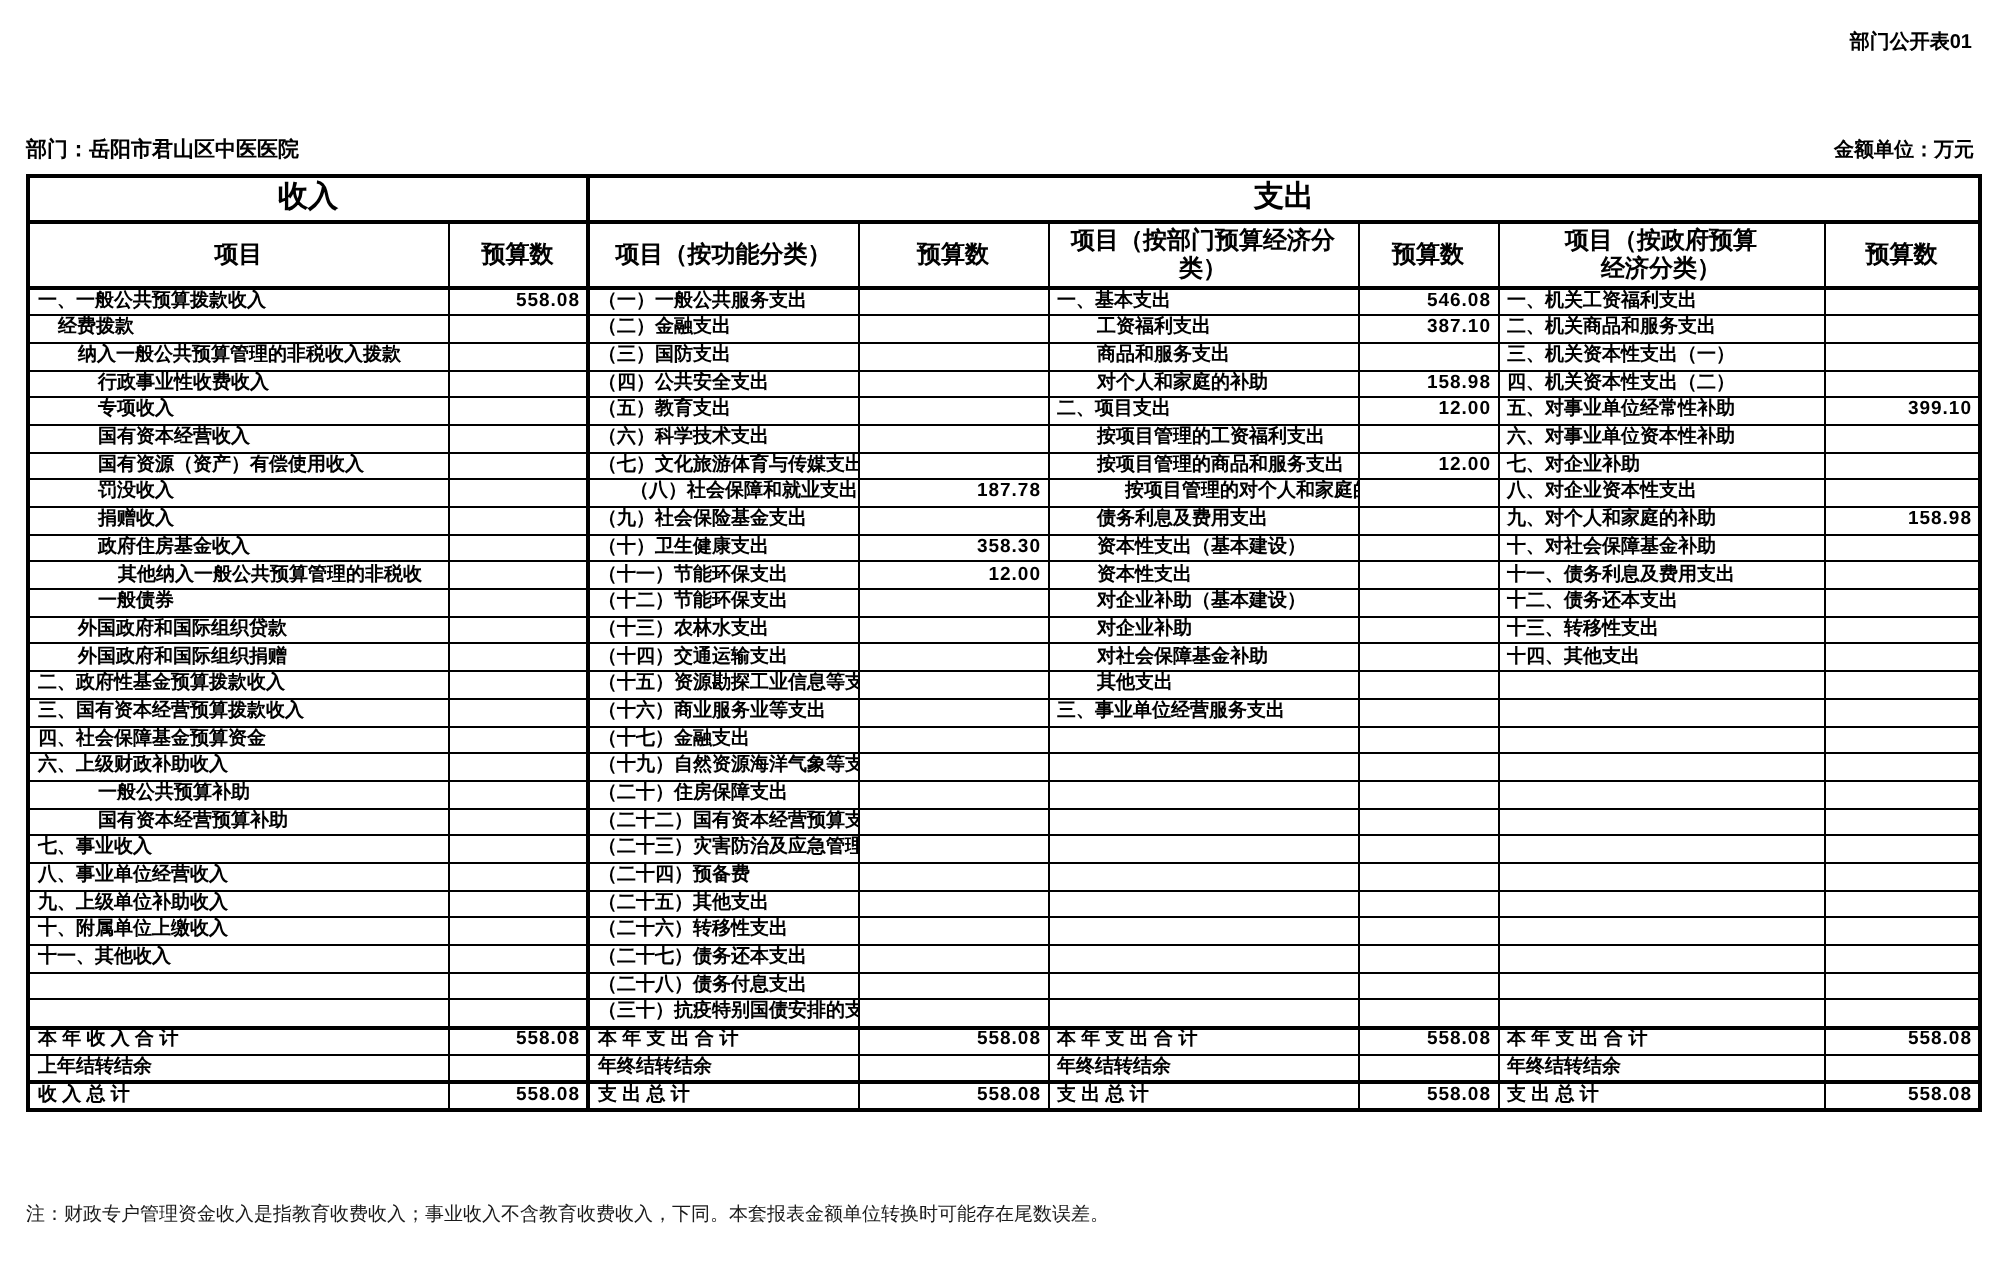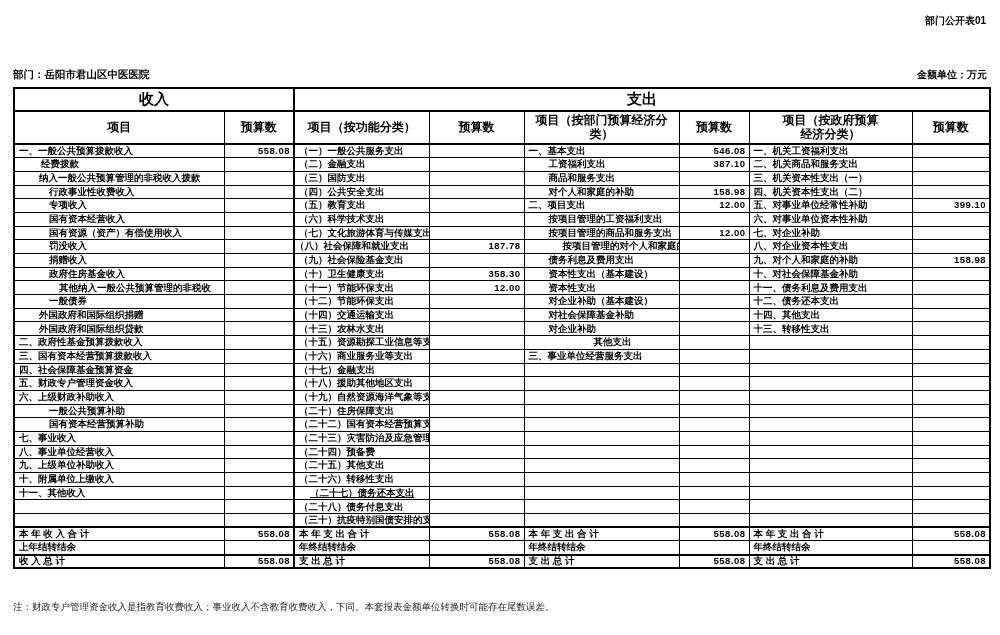--- a/index.html
+++ b/index.html
@@ -71,21 +71,21 @@
           <td class="item" style="padding-left: 4px;">一、一般公共预算拨款收入</td>
           <td class="num">558.08</td>
           <td class="item sec" style="padding-left: 4px;">（一）一般公共服务支出</td>
           <td class="num"></td>
           <td class="item" style="padding-left: 4px;">一、基本支出</td>
           <td class="num">546.08</td>
           <td class="item" style="padding-left: 4px;">一、机关工资福利支出</td>
           <td class="num"></td>
         </tr>
         <tr>
-          <td class="item" style="padding-left: 26px;">经费拨款</td>
+          <td class="item" style="padding-left: 14px;">经费拨款</td>
           <td class="num"></td>
           <td class="item sec" style="padding-left: 4px;">（二）金融支出</td>
           <td class="num"></td>
           <td class="item" style="padding-left: 24px;">工资福利支出</td>
           <td class="num">387.10</td>
           <td class="item" style="padding-left: 4px;">二、机关商品和服务支出</td>
           <td class="num"></td>
         </tr>
         <tr>
           <td class="item" style="padding-left: 24px;">纳入一般公共预算管理的非税收入拨款</td>
@@ -133,21 +133,21 @@
           <td class="item sec" style="padding-left: 4px;">（七）文化旅游体育与传媒支出</td>
           <td class="num"></td>
           <td class="item" style="padding-left: 24px;">按项目管理的商品和服务支出</td>
           <td class="num">12.00</td>
           <td class="item" style="padding-left: 4px;">七、对企业补助</td>
           <td class="num"></td>
         </tr>
         <tr>
           <td class="item" style="padding-left: 34px;">罚没收入</td>
           <td class="num"></td>
-          <td class="item sec" style="padding-left: 0; margin-left: 46px;">（八）社会保障和就业支出</td>
+          <td class="item sec" style="padding-left: 20px; margin-left: 46px;">（八）社会保障和就业支出</td>
           <td class="num">187.78</td>
           <td class="item" style="padding-left: 38px;">按项目管理的对个人和家庭的补</td>
           <td class="num"></td>
           <td class="item" style="padding-left: 4px;">八、对企业资本性支出</td>
           <td class="num"></td>
         </tr>
         <tr>
           <td class="item" style="padding-left: 34px;">捐赠收入</td>
           <td class="num"></td>
           <td class="item sec" style="padding-left: 4px;">（九）社会保险基金支出</td>
@@ -181,45 +181,45 @@
           <td class="item" style="padding-left: 34px;">一般债券</td>
           <td class="num"></td>
           <td class="item sec" style="padding-left: 4px;">（十二）节能环保支出</td>
           <td class="num"></td>
           <td class="item" style="padding-left: 24px;">对企业补助（基本建设）</td>
           <td class="num"></td>
           <td class="item" style="padding-left: 4px;">十二、债务还本支出</td>
           <td class="num"></td>
         </tr>
         <tr>
+          <td class="item" style="padding-left: 24px;">外国政府和国际组织贷款</td>
+          <td class="num"></td>
+          <td class="item sec" style="padding-left: 4px;">（十三）农林水支出</td>
+          <td class="num"></td>
+          <td class="item" style="padding-left: 24px;">对企业补助</td>
+          <td class="num"></td>
+          <td class="item" style="padding-left: 4px;">十三、转移性支出</td>
+          <td class="num"></td>
+        </tr>
+        <tr>
           <td class="item" style="padding-left: 24px;">外国政府和国际组织捐赠</td>
           <td class="num"></td>
           <td class="item sec" style="padding-left: 4px;">（十四）交通运输支出</td>
           <td class="num"></td>
           <td class="item" style="padding-left: 24px;">对社会保障基金补助</td>
           <td class="num"></td>
           <td class="item" style="padding-left: 4px;">十四、其他支出</td>
           <td class="num"></td>
         </tr>
         <tr>
-          <td class="item" style="padding-left: 24px;">外国政府和国际组织贷款</td>
-          <td class="num"></td>
-          <td class="item sec" style="padding-left: 4px;">（十三）农林水支出</td>
-          <td class="num"></td>
-          <td class="item" style="padding-left: 24px;">对企业补助</td>
-          <td class="num"></td>
-          <td class="item" style="padding-left: 4px;">十三、转移性支出</td>
-          <td class="num"></td>
-        </tr>
-        <tr>
           <td class="item" style="padding-left: 4px;">二、政府性基金预算拨款收入</td>
           <td class="num"></td>
           <td class="item sec" style="padding-left: 4px;">（十五）资源勘探工业信息等支出</td>
           <td class="num"></td>
-          <td class="item" style="padding-left: 24px; text-align: center;">其他支出</td>
+          <td class="item" style="padding-left: 24px;">其他支出</td>
           <td class="num"></td>
           <td class="item" style="padding-left: 4px;"></td>
           <td class="num"></td>
         </tr>
         <tr>
           <td class="item" style="padding-left: 4px;">三、国有资本经营预算拨款收入</td>
           <td class="num"></td>
           <td class="item sec" style="padding-left: 4px;">（十六）商业服务业等支出</td>
           <td class="num"></td>
           <td class="item" style="padding-left: 4px;">三、事业单位经营服务支出</td>
@@ -231,30 +231,20 @@
           <td class="item" style="padding-left: 4px; font-family: Liberation Serif, serif;">四、社会保障基金预算资金</td>
           <td class="num"></td>
           <td class="item sec" style="padding-left: 4px;">（十七）金融支出</td>
           <td class="num"></td>
           <td class="item" style="padding-left: 4px;"></td>
           <td class="num"></td>
           <td class="item" style="padding-left: 4px;"></td>
           <td class="num"></td>
         </tr>
         <tr>
-          <td class="item" style="padding-left: 4px;">五、财政专户管理资金收入</td>
-          <td class="num"></td>
-          <td class="item sec" style="padding-left: 4px;">（十八）援助其他地区支出</td>
-          <td class="num"></td>
-          <td class="item" style="padding-left: 4px;"></td>
-          <td class="num"></td>
-          <td class="item" style="padding-left: 4px;"></td>
-          <td class="num"></td>
-        </tr>
-        <tr>
           <td class="item" style="padding-left: 4px;">六、上级财政补助收入</td>
           <td class="num"></td>
           <td class="item sec" style="padding-left: 4px;">（十九）自然资源海洋气象等支出</td>
           <td class="num"></td>
           <td class="item" style="padding-left: 4px;"></td>
           <td class="num"></td>
           <td class="item" style="padding-left: 4px;"></td>
           <td class="num"></td>
         </tr>
         <tr>
@@ -313,21 +303,21 @@
           <td class="item sec" style="padding-left: 4px;">（二十六）转移性支出</td>
           <td class="num"></td>
           <td class="item" style="padding-left: 4px;"></td>
           <td class="num"></td>
           <td class="item" style="padding-left: 4px;"></td>
           <td class="num"></td>
         </tr>
         <tr>
           <td class="item" style="padding-left: 4px;">十一、其他收入</td>
           <td class="num"></td>
-          <td class="item sec" style="padding-left: 15px; text-decoration: underline;">（二十七）债务还本支出</td>
+          <td class="item sec" style="padding-left: 4px;">（二十七）债务还本支出</td>
           <td class="num"></td>
           <td class="item" style="padding-left: 4px;"></td>
           <td class="num"></td>
           <td class="item" style="padding-left: 4px;"></td>
           <td class="num"></td>
         </tr>
         <tr>
           <td class="item" style="padding-left: 4px;"></td>
           <td class="num"></td>
           <td class="item sec" style="padding-left: 4px;">（二十八）债务付息支出</td>

